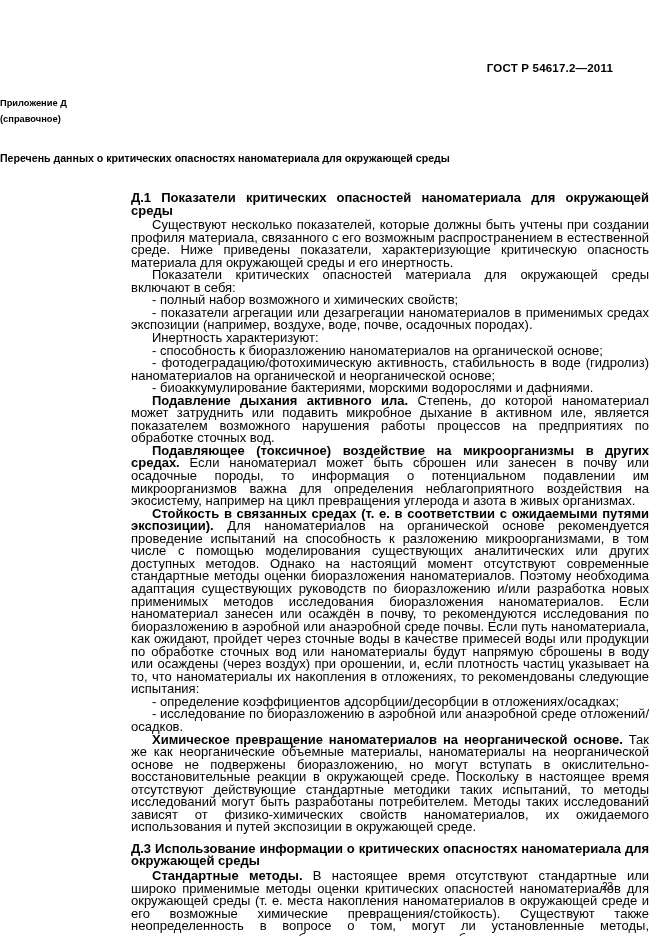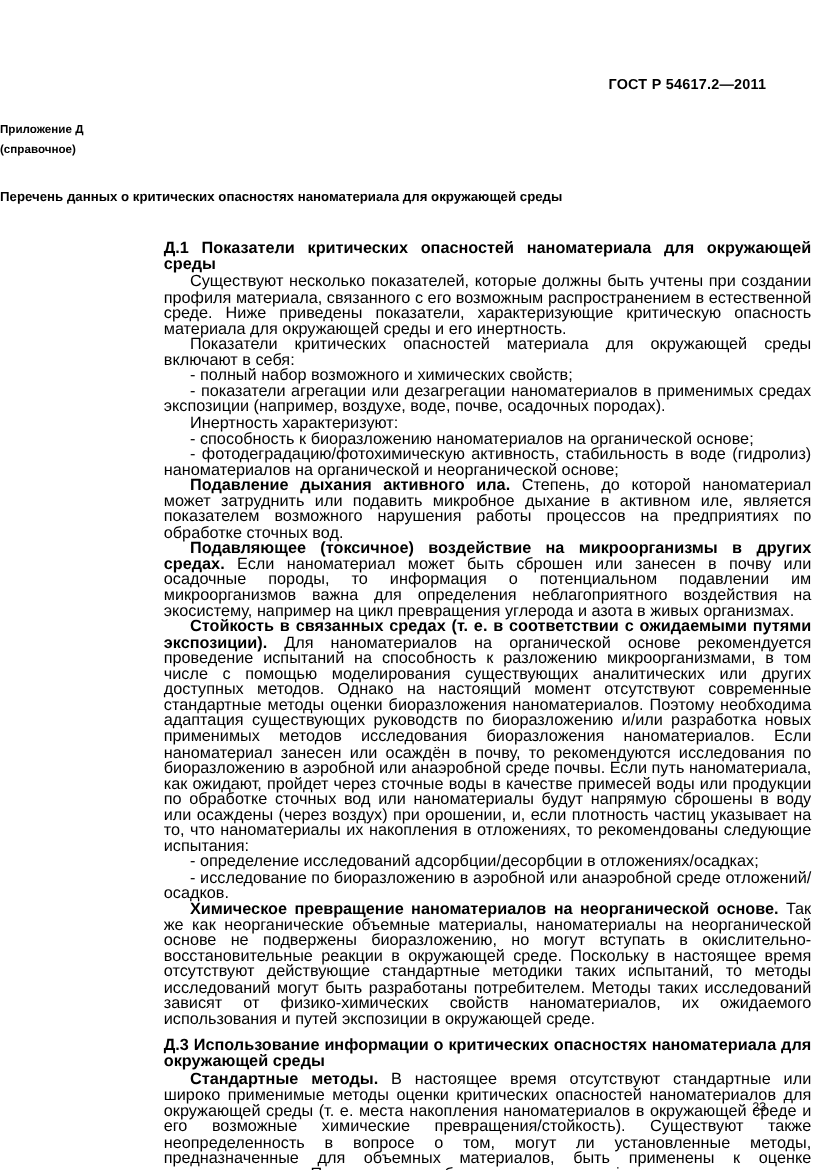--- a/index.html
+++ b/index.html
@@ -103,29 +103,30 @@
   <div class="content">
 
     <div class="sec-head first">Д.1  Показатели критических опасностей наноматериала для окружающей среды</div>
     <p class="ind">Существуют несколько показателей, которые должны быть учтены при создании профиля материала, свя­занного с его возможным распространением в естественной среде. Ниже приведены показатели, характеризую­щие критическую опасность материала для окружающей среды и его инертность.</p>
     <p class="ind">Показатели критических опасностей материала для окружающей среды включают в себя:</p>
     <p class="ind">- полный набор возможного и химических свойств;</p>
     <p class="ind">- показатели агрегации или дезагрегации наноматериалов в применимых средах экспозиции (например, воздухе, воде, почве, осадочных породах).</p>
     <p class="ind">Инертность характеризуют:</p>
     <p class="ind">- способность к биоразложению наноматериалов на органической основе;</p>
     <p class="ind">- фотодеградацию/фотохимическую активность, стабильность в воде (гидролиз) наноматериалов на орга­нической и неорганической основе;</p>
+    <p class="ind">- биоаккумулирование бактериями, морскими водорослями и дафниями.</p>
 
 
     <p class="ind"><span class="lead">Подавление дыхания активного ила.</span><span> Степень, до которой наноматериал может затруднить или подавить микробное дыхание в активном иле, является показателем возможного нарушения работы процессов на предпри­ятиях по обработке сточных вод.</span></p>
 
     <p class="ind"><span class="lead">Подавляющее (токсичное) воздействие на микроорганизмы в других средах.</span><span> Если наноматериал может быть сброшен или занесен в почву или осадочные породы, то информация о потенциальном подавлении им микроорганизмов важна для определения неблагоприятного воздействия на экосистему, например на цикл превращения углерода и азота в живых организмах.</span></p>
 
     <p class="ind"><span class="lead">Стойкость в связанных средах (т. е. в соответствии с ожидаемыми путями экспозиции).</span><span> Для нанома­териалов на органической основе рекомендуется проведение испытаний на способность к разложению микроор­ганизмами, в том числе с помощью моделирования существующих аналитических или других доступных методов. Однако на настоящий момент отсутствуют современные стандартные методы оценки биоразложения наноматериалов. Поэтому необходима адаптация существующих руководств по биоразложению и/или разработ­ка новых применимых методов исследования биоразложения наноматериалов. Если наноматериал занесен или осаждён в почву, то рекомендуются исследования по биоразложению в аэробной или анаэробной среде почвы. Если путь наноматериала, как ожидают, пройдет через сточные воды в качестве примесей воды или продукции по обработке сточных вод или наноматериалы будут напрямую сброшены в воду или осаждены (через воздух) при орошении, и, если плотность частиц указывает на то, что наноматериалы их накопления в отложениях, то рекомендованы следующие испытания:</span></p>
 
-    <p class="ind">- определение исследований адсорбции/десорбции в отложениях/осадках;</p>
+    <p class="ind">- определение коэффициентов адсорбции/десорбции в отложениях/осадках;</p>
     <p class="ind">- исследование по биоразложению в аэробной или анаэробной среде отложений/осадков.</p>
 
     <p class="ind"><span class="lead">Химическое превращение наноматериалов на неорганической основе.</span><span> Так же как неорганические объ­емные материалы, наноматериалы на неорганической основе не подвержены биоразложению, но могут всту­пать  в  окислительно-восстановительные  реакции  в  окружающей  среде.  Поскольку  в  настоящее  время отсутствуют действующие стандартные методики таких испытаний, то методы исследований могут быть разрабо­таны потребителем. Методы таких исследований зависят от физико-химических свойств наноматериалов, их ожи­даемого использования и путей экспозиции в окружающей среде.</span></p>
 
     <div class="sec-head">Д.3  Использование информации о критических опасностях наноматериала для окружающей среды</div>
     <p class="ind"><span class="lead">Стандартные методы.</span><span> В настоящее время отсутствуют стандартные или широко применимые методы оценки критических опасностей наноматериалов для окружающей среды (т. е. места накопления наноматериалов в окружающей среде и его возможные химические превращения/стойкость). Существуют также неопределенность в вопросе о том, могут ли установленные методы, предназначенные для объемных материалов, быть применены к оценке наноматериалов. По мере разработки и внедренияainтичных существующих методов оценки крити­ческих опасностей для окружающей среды обычных материалов могут быть адаптированы для наноматериалов. В связи с этим необходимо использовать передовые доступные научные подходы для проведения оценки крити­ческих опасностей наноматериалов для окружающей среды.</span></p>
 
   </div>
 
   <div class="page-num">23</div>

